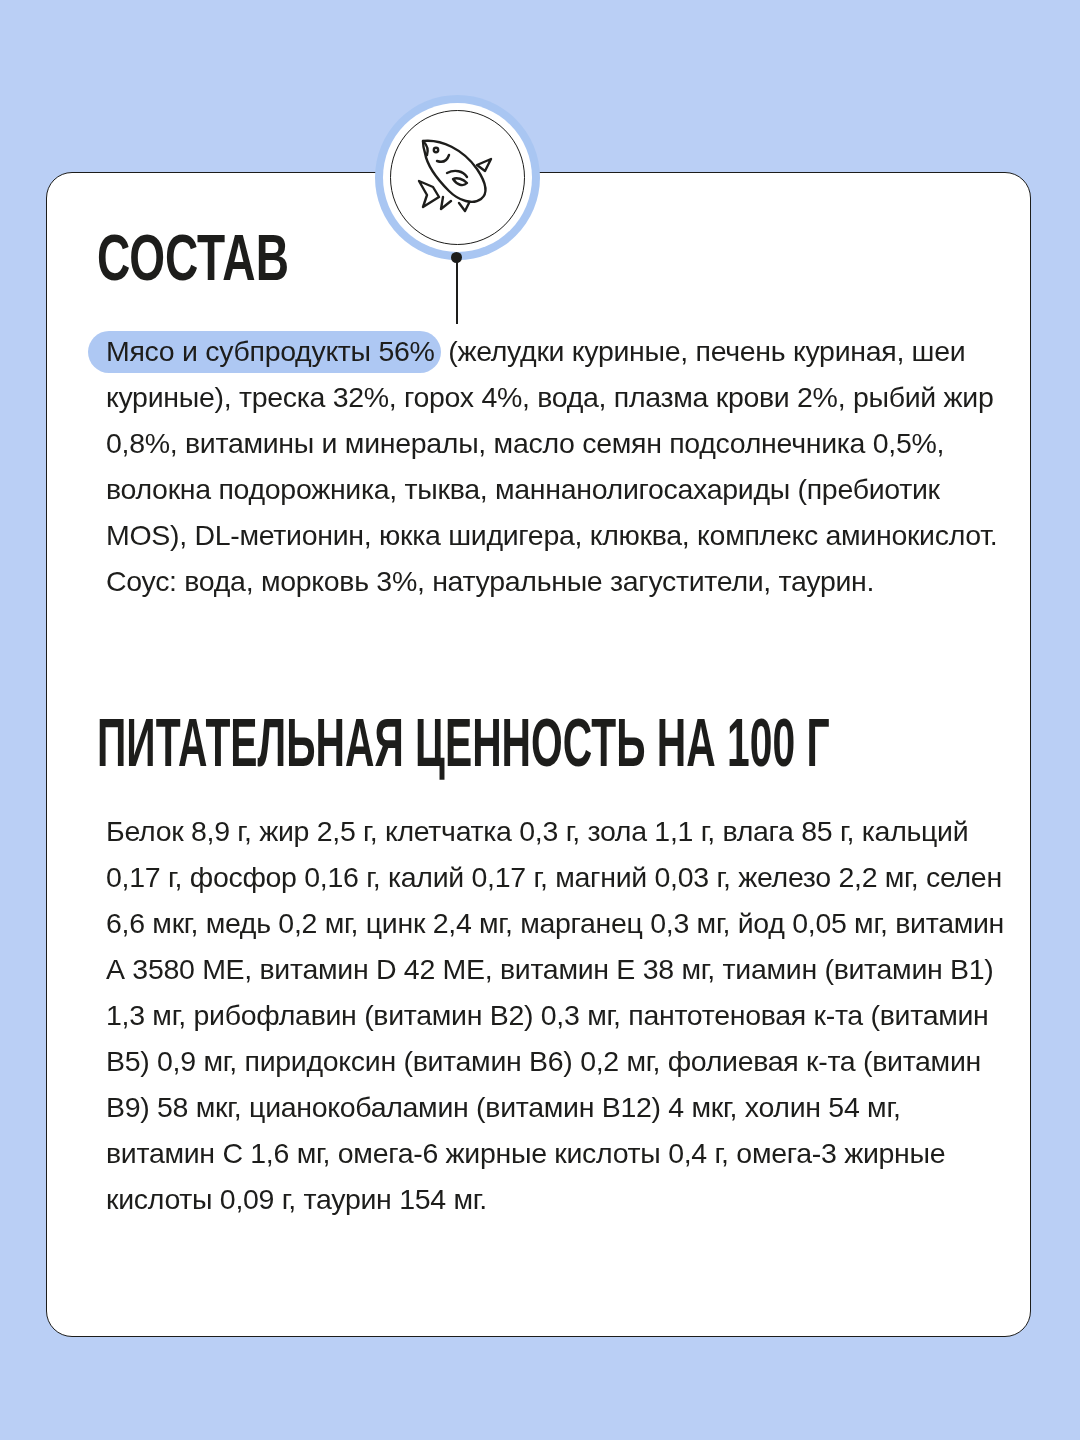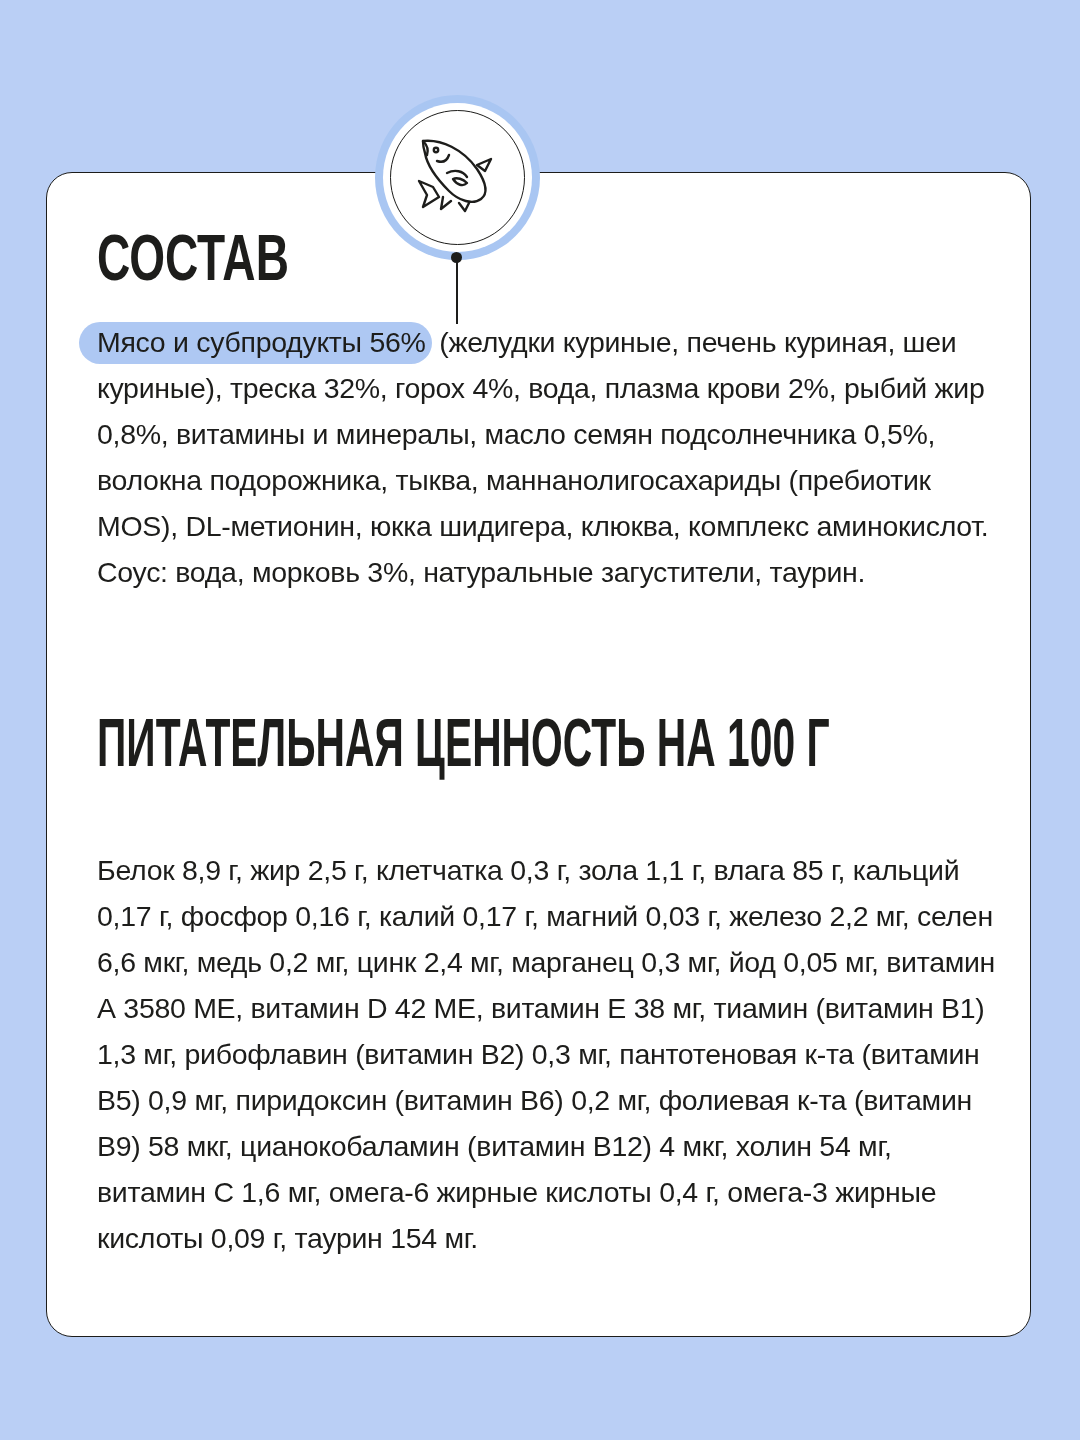--- a/index.html
+++ b/index.html
@@ -78,28 +78,28 @@
   .h-nutri {
     top: 708px;
     font-size: 68px;
     line-height: 68px;
     transform: scaleX(0.6);
   }
   .body-text {
     position: absolute;
     left: 97px;
     width: 900px;
-    margin: 0;
+    margin: 9px;
     font-size: 28.5px;
     line-height: 46px;
     color: #1d1d1b;
     letter-spacing: -0.3px;
   }
   .composition { top: 319px; }
-  .nutrition { top: 847px; }
+  .nutrition { top: 799px; }
   .highlight {
     background: #aec8f3;
     border-radius: 24px;
     padding: 4px 6px 6px 18px;
     margin-left: -18px;
   }
 </style>
 </head>
 <body>
 

